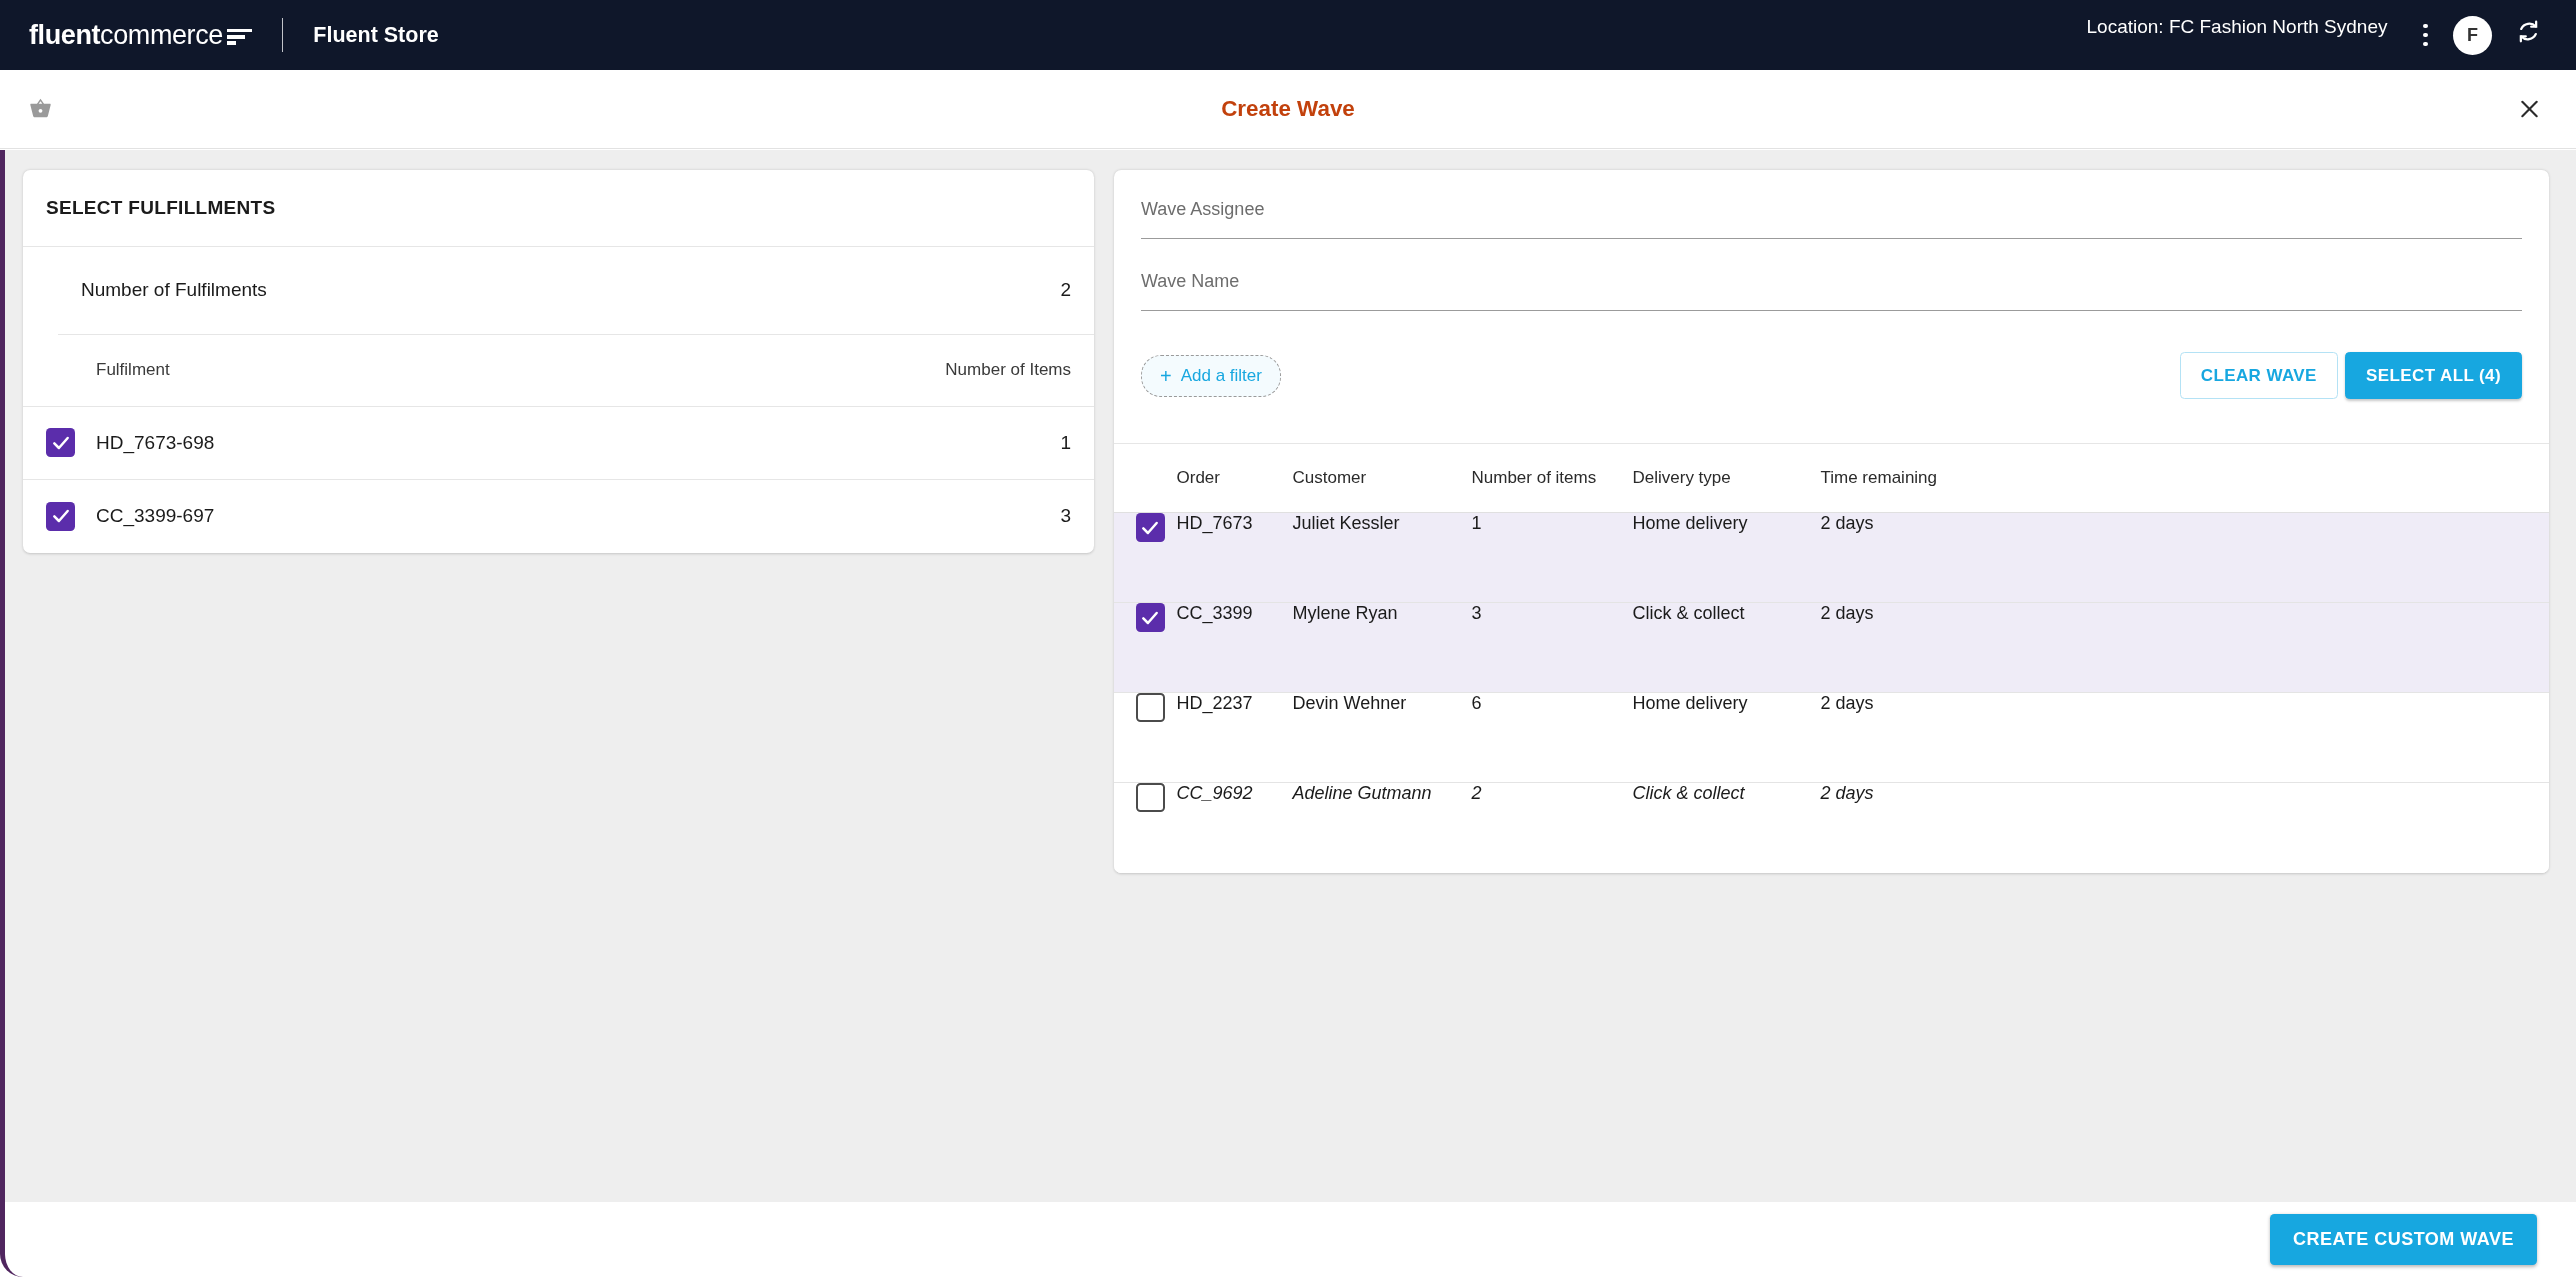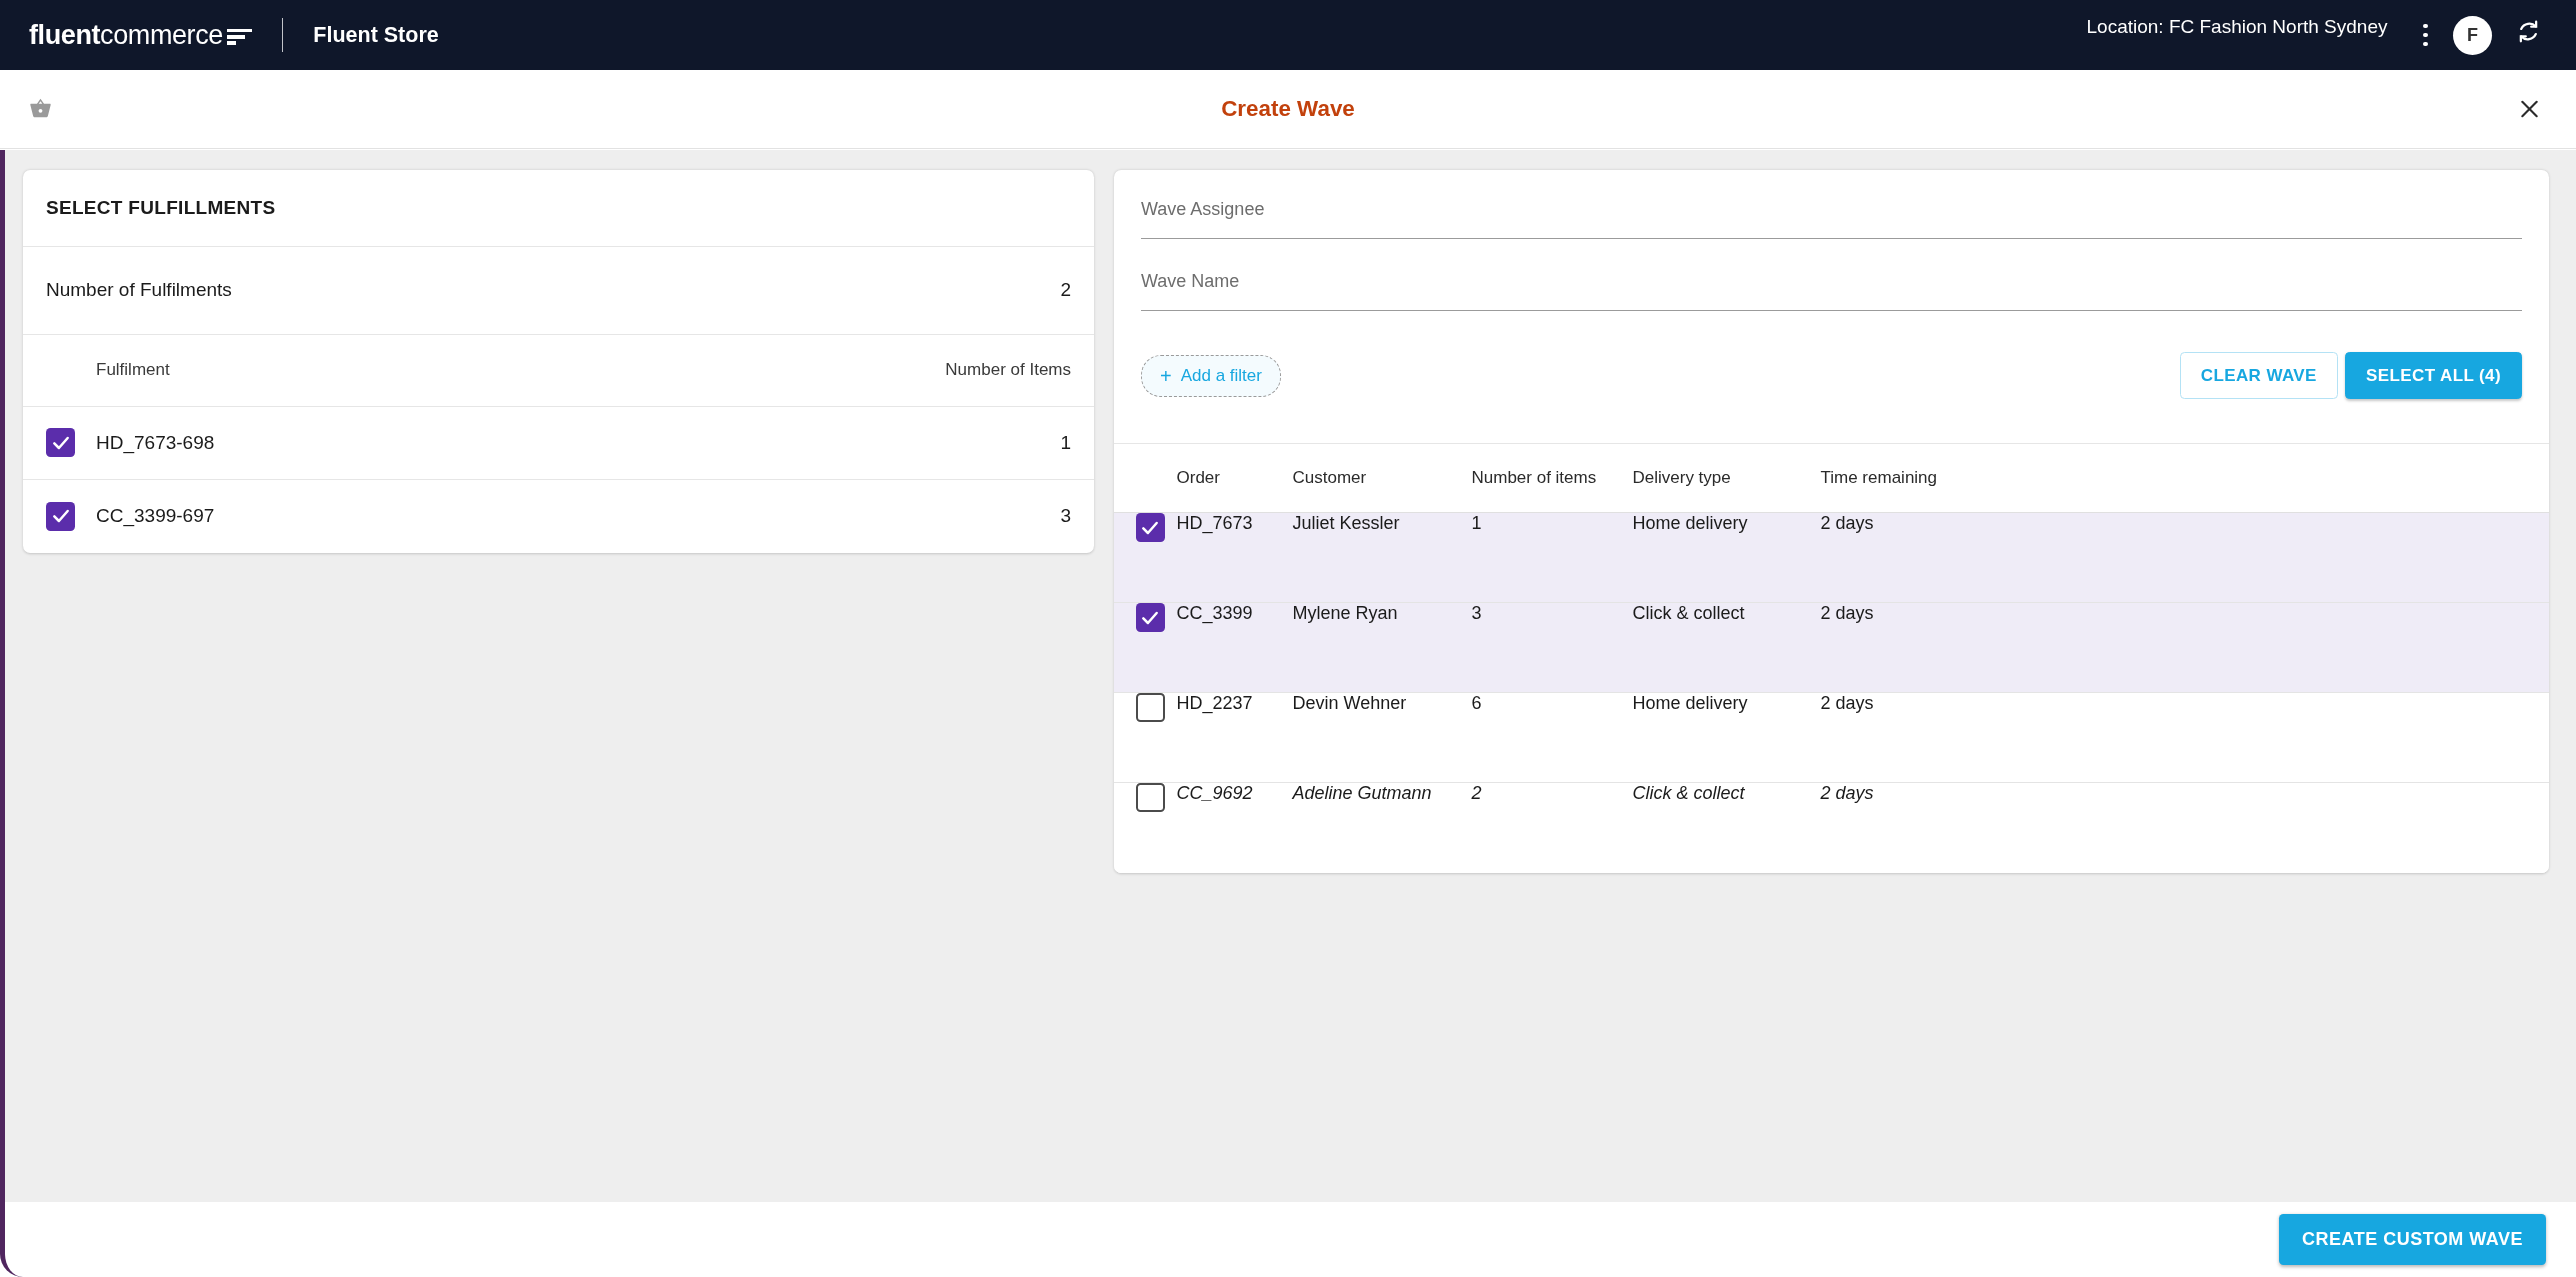--- a/index.html
+++ b/index.html
@@ -174,20 +174,21 @@
     padding: 0 23px;
     font-size: 19px;
     font-weight: 700;
     letter-spacing: 0.3px;
     color: #1b1b1b;
     border-bottom: 0.9px solid #e6e6e6;
   }
   .lp-summary {
     padding: 20px 23px 21.5px 23px;
     border-bottom: 0.9px solid #e6e6e6;
+    margin-left: 35px;
   }
   .sum-row {
     display: flex;
     justify-content: space-between;
     align-items: center;
     font-size: 19px;
     color: #1b1b1b;
     height: 45px;
   }
   .lp-table-head {
@@ -347,21 +348,21 @@
   .bottombar {
     position: absolute;
     left: 0; top: 1202px;
     width: 2576px; height: 75px;
     background: #ffffff;
     border-left: 5.4px solid #50265f;
     border-bottom-left-radius: 23px;
     display: flex;
     align-items: center;
     justify-content: flex-end;
-    padding-right: 30px;
+    padding-right: 39px;
   }
   .create-wave-btn {
     background: #17a7e0;
     color: #ffffff;
     font-size: 18px;
     font-weight: 700;
     letter-spacing: 0.5px;
     border: none;
     border-radius: 4.5px;
     padding: 15px 23px;

